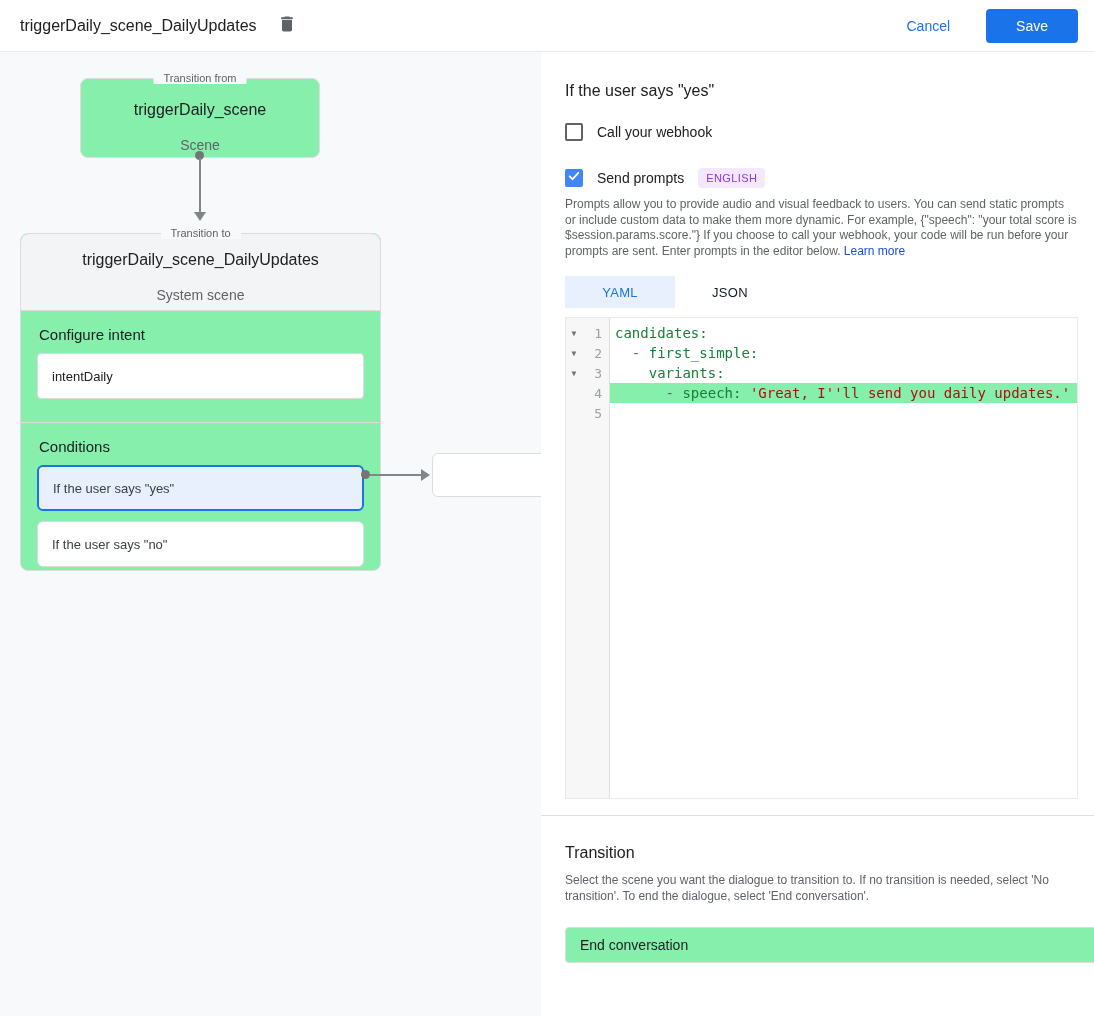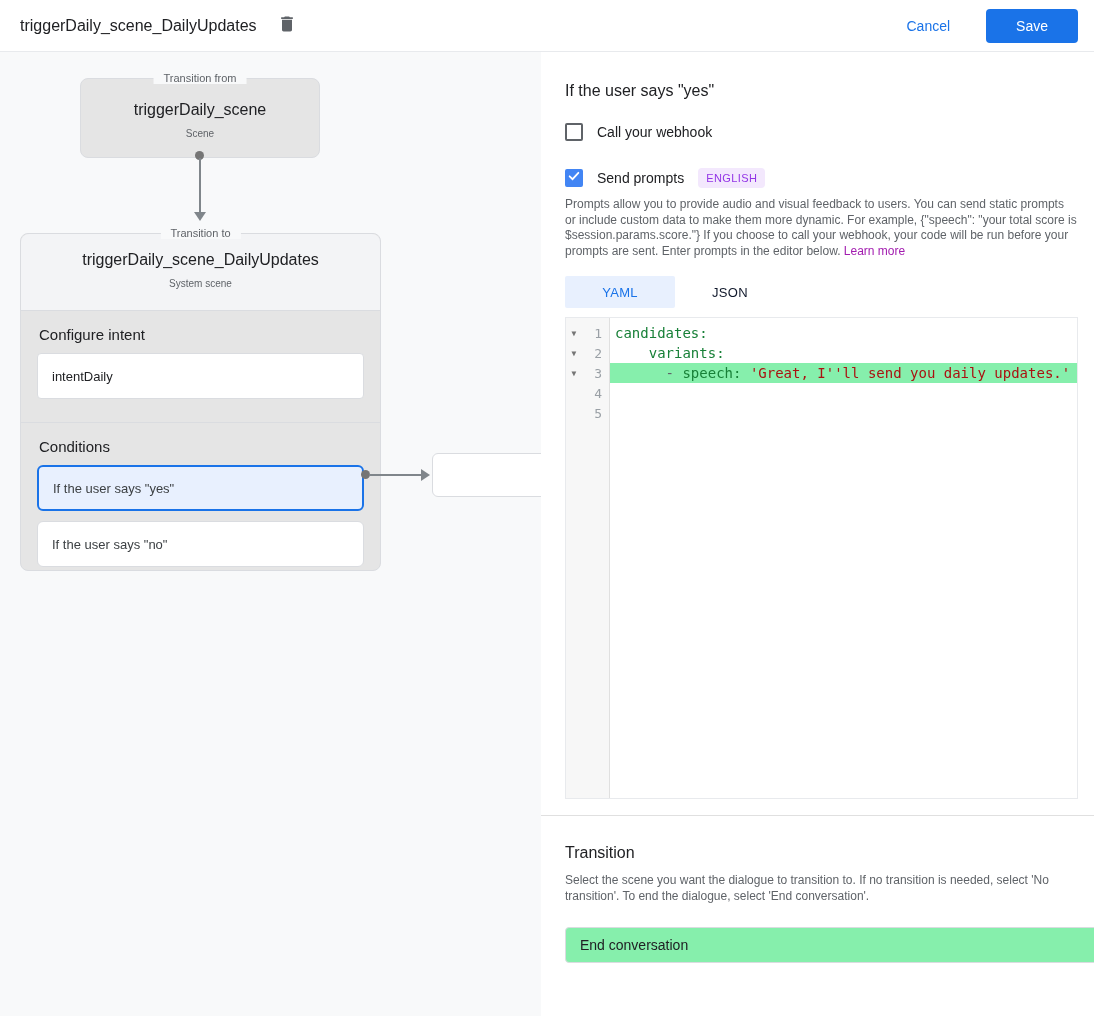--- a/index.html
+++ b/index.html
@@ -12,25 +12,25 @@
   .topbar-spacer { flex:1; }
   .btn-text { background:none; border:none; color:#1a73e8; font-size:14px; font-weight:500; cursor:pointer; padding:8px 12px; margin-right:24px; font-family:"Liberation Sans",sans-serif; }
   .btn-primary { background:#1a73e8; border:none; color:#fff; font-size:14px; font-weight:500; border-radius:4px; padding:9px 30px; cursor:pointer; font-family:"Liberation Sans",sans-serif; }
 
   
   .main { display:flex; height:964px; }
   .canvas { position:relative; width:541px; background:#f8f9fa; overflow:hidden; flex:none; }
   .detail { flex:1; background:#fff; position:relative; padding:0 0 0 24px; }
 
   
-  .node-box { position:absolute; background:#e5e5e5; border:1px solid #dadce0; border-radius:8px; }
+  .node-box { position:absolute; background:#86efac; border:1px solid #dadce0; border-radius:8px; }
   .node-legend { position:absolute; top:-7px; left:50%; transform:translateX(-50%); background:#f8f9fa; padding:0 10px; font-size:11px; color:#5f6368; white-space:nowrap; }
   .from-node { left:80px; top:26px; width:240px; height:80px; text-align:center; }
   .node-title { font-size:16px; color:#202124; margin-top:22px; }
-  .node-sub { font-size:10px; color:#5f6368; margin-top:9px; }
+  .node-sub { font-size:14px; color:#5f6368; margin-top:18px; }
 
   .to-node { left:20px; top:181px; width:361px; height:338px; }
   .to-header { background:#f3f4f6; border-bottom:1px solid #dadce0; border-radius:8px 8px 0 0; height:77px; text-align:center; padding-top:17px; }
   .to-header .node-title { margin-top:0; }
 
   .section-label { font-size:15px; color:#202124; margin:15px 0 0 18px; }
   .intent-input { margin:10px 16px 0 16px; height:46px; background:#fff; border:1px solid #dadce0; border-radius:4px; display:flex; align-items:center; padding-left:14px; font-size:13px; color:#202124; }
   .section-divider { border-top:1px solid #dadce0; margin-top:23px; }
   .cond-list { }
   .cond-item { margin:10px 16px 0 16px; height:46px; background:#fff; border:1px solid #dadce0; border-radius:6px; display:flex; align-items:center; padding-left:14px; font-size:13px; color:#3c4043; cursor:pointer; }
@@ -51,21 +51,21 @@
 
   .check-row { display:flex; align-items:center; }
   .check-row.webhook { margin-top:21px; }
   .check-row.prompts { margin-top:27px; }
   .checkbox { width:18px; height:18px; border:2px solid #5f6368; border-radius:2px; background:#fff; flex:none; cursor:pointer; }
   .checkbox.checked { background:#4285f4; border-color:#4285f4; display:flex; align-items:center; justify-content:center; }
   .check-label { font-size:14px; font-weight:500; color:#202124; margin-left:14px; }
   .lang-badge { margin-left:14px; background:#f3e8fd; color:#9334e6; font-size:11px; font-weight:500; letter-spacing:.4px; padding:4px 8px; border-radius:4px; }
 
   .prompt-desc { margin-top:9px; width:512px; font-size:12px; line-height:15.5px; color:#5f6368; }
-  .learn-more { color:#a21caf; text-decoration:none; cursor:pointer; }
+  .learn-more { color:#1d4ed8; text-decoration:none; cursor:pointer; }
 
   .tabs { display:flex; margin-top:17px; }
   .tab { width:110px; height:32px; display:flex; align-items:center; justify-content:center; font-size:13px; font-weight:500; color:#0f172a; letter-spacing:.3px; cursor:pointer; border-radius:2px; }
   .tab.active { background:#e8f0fe; color:#1a73e8; }
 
   
   .editor { margin-top:9px; width:513px; height:482px; border:1px solid #e8eaed; display:flex; background:#fff; }
   .gutter { width:44px; background:#f7f7f7; border-right:1px solid #e0e0e0; flex:none; padding-top:5px; }
   .gutter-row { height:20px; display:flex; align-items:center; font-family:"DejaVu Sans Mono",monospace; }
   .fold { width:16px; text-align:center; font-size:8px; color:#757575; }
@@ -196,20 +196,21 @@
             <span class="fold"></span>
             <span class="lineno">4</span>
           </div>
           <div class="gutter-row">
             <span class="fold"></span>
             <span class="lineno">5</span>
           </div>
         </div>
       <div class="code" id="code">
           <div class="code-line"><span class="tok-key">candidates:</span></div>
+          <div class="code-line"><span class="tok-plain">  </span><span class="tok-punct">- </span><span class="tok-key">first_simple:</span></div>
           <div class="code-line"><span class="tok-plain">    </span><span class="tok-key">variants:</span></div>
           <div class="code-line hl"><span class="tok-plain">      </span><span class="tok-punct">- </span><span class="tok-key">speech: </span><span class="tok-string">'Great, I''ll send you daily updates.'</span></div>
           <div class="code-line"></div>
         </div>
     </div>
 
 
     <div class="panel-divider"></div>
 
     <div class="transition-heading">Transition</div>

